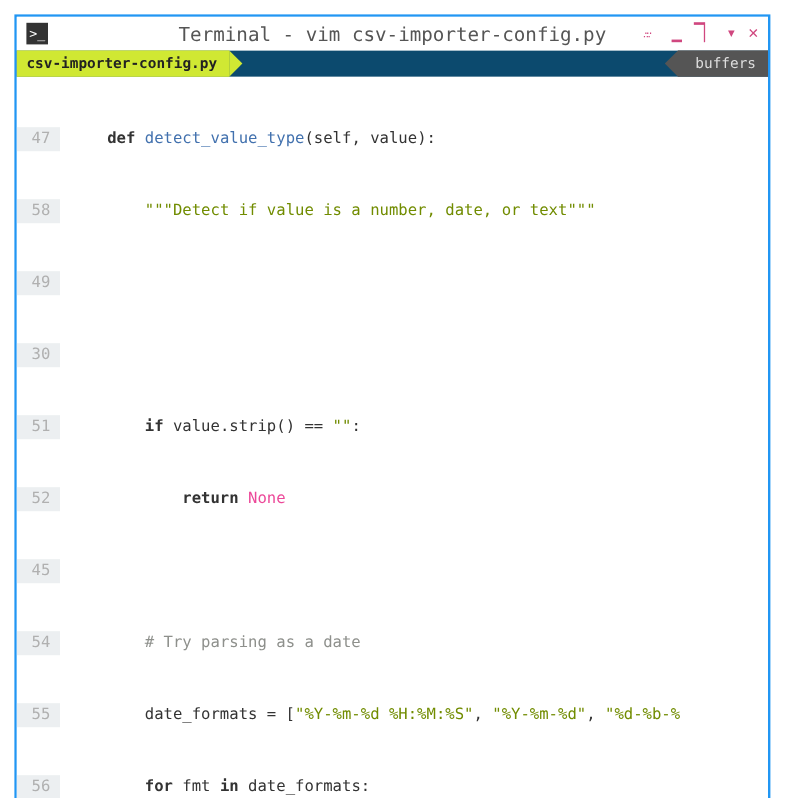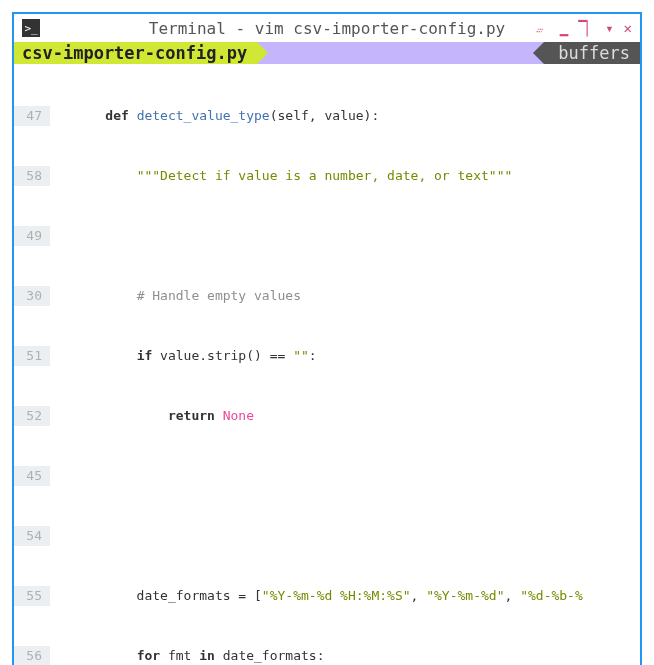--- a/index.html
+++ b/index.html
@@ -52,23 +52,23 @@
   letter-spacing: -2px;
   font-size: 8px;
   line-height: 8px;
   width: 14px;
   display: inline-block;
 }
 .tabbar {
   display: flex;
   align-items: stretch;
   height: 22px;
-  background: #c4b5fd;
+  background: #0c4a6e;
   color: #ddd;
-  font-size: 17px;
+  font-size: 12px;
 }
 .tab-active {
   background: #d0e833;
   color: #222;
   padding: 0 10px 0 8px;
   display: flex;
   align-items: center;
   font-weight: 600;
   position: relative;
 }
@@ -108,21 +108,21 @@
 .line { display: flex; height: 20px; align-items: center; }
 .gutter {
   width: 36px;
   text-align: right;
   padding-right: 8px;
   background: #eceff1;
   color: #b0b0b0;
   user-select: none;
   flex-shrink: 0;
 }
-.code { padding-left: 24px; color: #333; flex: 1; overflow: hidden; }
+.code { padding-left: 8px; color: #333; flex: 1; overflow: hidden; }
 .kw { color: #333; font-weight: bold; }
 .def { color: #4271ae; }
 .str { color: #718c00; }
 .com { color: #8e908c; }
 .none { color: #ec4899; }
 </style>
 </head>
 <body>
 
 <div class="window">
@@ -142,25 +142,25 @@
   <div class="tabbar">
     <div class="tab-active">csv-importer-config.py</div>
     <div class="tab-spacer"></div>
     <div class="tab-buffers">buffers</div>
   </div>
 
   <div class="editor">
     <div class="line"><span class="gutter">47</span><span class="code"><span>    </span><span class="kw">def</span><span> </span><span class="def">detect_value_type</span><span>(self, value):</span></span></div>
     <div class="line"><span class="gutter">58</span><span class="code"><span>        </span><span class="str">"""Detect if value is a number, date, or text"""</span></span></div>
     <div class="line"><span class="gutter">49</span><span class="code"></span></div>
-    <div class="line"><span class="gutter">30</span><span class="code"><span>        </span><span class="com"># Handle empty values</span></span></div>
+    <div class="line"><span class="gutter">30</span><span class="code"><span>        </span></span></div>
     <div class="line"><span class="gutter">51</span><span class="code"><span>        </span><span class="kw">if</span><span> value.strip() == </span><span class="str">""</span><span>:</span></span></div>
     <div class="line"><span class="gutter">52</span><span class="code"><span>            </span><span class="kw">return</span><span> </span><span class="none">None</span></span></div>
     <div class="line"><span class="gutter">45</span><span class="code"></span></div>
-    <div class="line"><span class="gutter">54</span><span class="code"><span>        </span></span></div>
+    <div class="line"><span class="gutter">54</span><span class="code"><span>        </span><span class="com"># Try parsing as a date</span></span></div>
     <div class="line"><span class="gutter">55</span><span class="code"><span>        date_formats = [</span><span class="str">"%Y-%m-%d %H:%M:%S"</span><span>, </span><span class="str">"%Y-%m-%d"</span><span>, </span><span class="str">"%d-%b-%</span></span></div>
     <div class="line"><span class="gutter">56</span><span class="code"><span>        </span><span class="kw">for</span><span> fmt </span><span class="kw">in</span><span> date_formats:</span></span></div>
     
     
     
     
     
     
     
     

